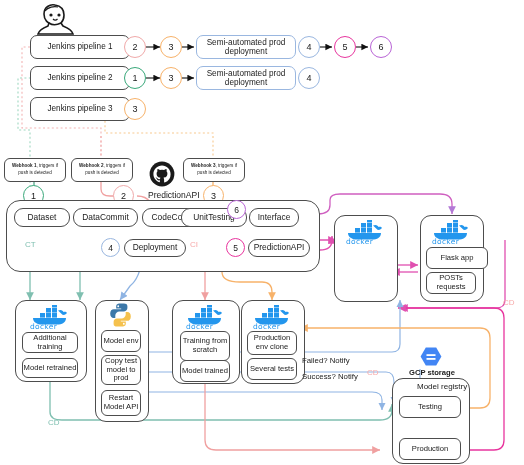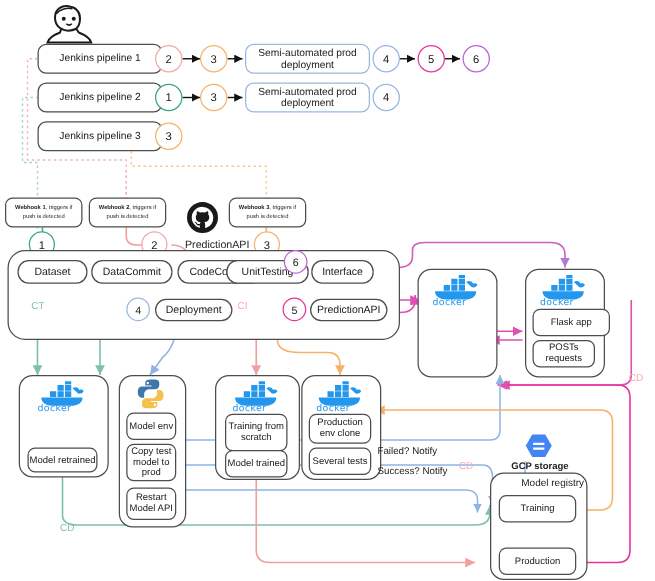--- a/index.html
+++ b/index.html
@@ -321,20 +321,23 @@
         <rect x="24" y="8" width="5" height="4.6"></rect>
           <rect x="18" y="3" width="5" height="4.6"></rect>
         <rect x="24" y="3" width="5" height="4.6"></rect>
           <rect x="24" y="-1.5" width="5" height="4"></rect>
         <path d="M5,13 h33 c0,4.5 -4,6.6 -9,6.6 h-15 c-5,0 -9,-2.4 -9,-6.6z"></path>
         <path d="M30,5.5 c3,-1.5 5,0 5.5,1.5 c1.5,-0.8 3,0 3.4,0.8 c-0.6,1.8 -2.6,2.4 -4.4,2z"></path>
       </g>
     </svg>
   </div>
   <div class="dockerword" style="left:30px;top:322px;">docker</div>
+  <div class="innerbox" style="left:22px;top:332px;width:56px;height:21px;">
+    <span>Additional training</span>
+  </div>
   <div class="innerbox" style="left:22px;top:358px;width:56px;height:20px;">
     <span>Model retrained</span>
   </div>
 
   <div class="cont" style="left:95px;top:300px;width:52px;height:120px;"></div>
   <div class="node" style="left:106px;top:302px;width:30px;height:26px;">
     <svg width="26" height="26" viewBox="0 0 26 26">
       <path fill="#3c78a9" d="M12.8 1.5c-2.6 0-4.6.6-4.6 2.6v2.3h5v.8H5.9C3.7 7.2 2.2 8.5 2.2 11.6c0 2.9 1.3 4.5 3.4 4.5h1.7v-2.7c0-2.3 1.9-4 4.1-4h4.7c1.9 0 3.3-1.5 3.3-3.3V4.1c0-1.9-1.6-2.5-3.4-2.6h-3.2zm-2.6 1.8c.5 0 .9.4.9 1s-.4 1-.9 1-.9-.4-.9-1 .4-1 .9-1z"></path>
       <path fill="#f5c14d" d="M13.2 24.5c2.6 0 4.6-.6 4.6-2.6v-2.3h-5v-.8h6.3c2.2 0 3.7-1.3 3.7-4.4 0-2.9-1.3-4.5-3.4-4.5h-1.7v2.7c0 2.3-1.9 4-4.1 4H8.9c-1.9 0-3.3 1.5-3.3 3.3v2c0 1.9 1.6 2.5 3.4 2.6h4.2zm2.6-1.8c-.5 0-.9-.4-.9-1s.4-1 .9-1 .9.4.9 1-.4 1-.9 1z"></path>
     </svg>
@@ -443,19 +446,19 @@
       <path fill="#4285f4" d="M7.8 2.6h10.4l5.2 9-5.2 9H7.8l-5.2-9z"></path>
       <rect x="8.5" y="9.2" width="9" height="1.8" fill="#fff"></rect>
       <rect x="8.5" y="13" width="9" height="1.8" fill="#fff"></rect>
     </svg>
   </div>
   <div class="capb" style="left:409px;top:368px;">GCP storage</div>
 
   <div class="cont" style="left:392px;top:378px;width:76px;height:84px;"></div>
   <div class="cap" style="left:417px;top:382px;font-size:8px;">Model registry</div>
   <div class="innerbox" style="left:399px;top:396px;width:62px;height:22px;">
-    <span>Training</span>
+    <span>Testing</span>
   </div>
   <div class="innerbox" style="left:399px;top:438px;width:62px;height:22px;">
     <span>Production</span>
   </div>
 
 </div>
 
 </body></html>

